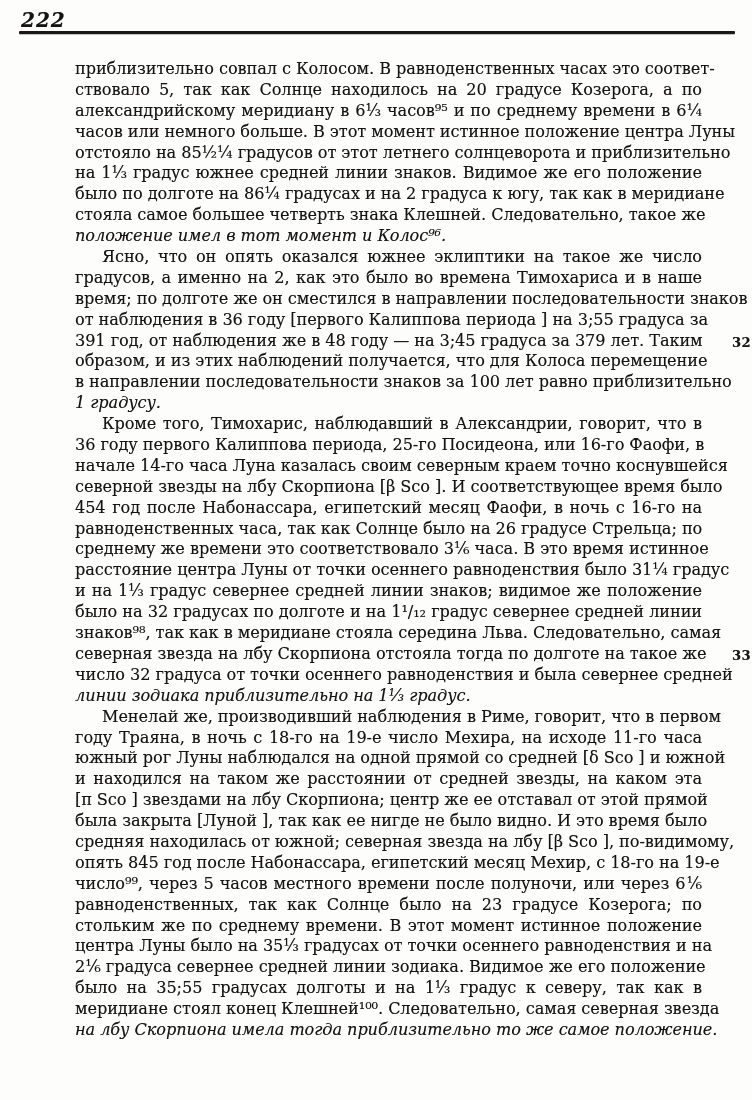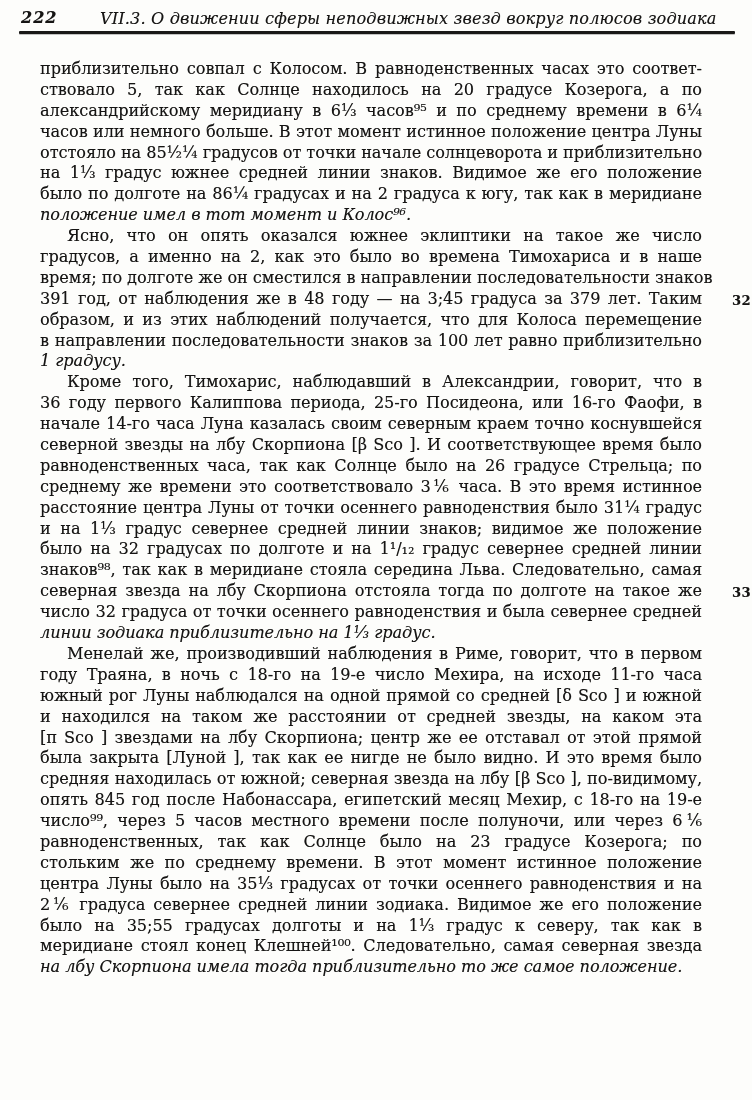--- a/index.html
+++ b/index.html
@@ -7,85 +7,87 @@
   .page {
     position:relative; width:752px; height:1100px;
     background:#fdfdfb; color:#151413;
     font-family:"DejaVu Serif","DejaVu Sans",serif;
     overflow:hidden; margin:0 auto;
     text-shadow:0.25px 0.15px 0 rgba(20,19,18,0.45);
   }
   .page-header { position:absolute; top:6px; left:0; right:0; height:26px; }
   .page-number {
     position:absolute; left:21px; top:2px;
-    font-weight:bold; font-style:italic; font-size:16px; letter-spacing:1px;
+    font-weight:bold; font-style:italic; font-size:20px; letter-spacing:1px;
   }
   .running-title {
     position:absolute; left:100px; right:100px; top:3px;
     text-align:center; font-style:italic; font-size:16px;
     white-space:nowrap; letter-spacing:0.2px;
   }
   .header-rule {
     position:absolute; top:31px; left:19px; width:716px; height:3px;
     background:#191817; border-radius:1px;
     box-shadow:0 1px 0 rgba(25,24,23,0.25);
   }
   .text-body {
     position:absolute; left:40px; top:59px; width:662px;
     font-size:16px; line-height:20.9px;
   }
   .paragraph { margin:0; }
   .line {
     position:relative; text-align:justify; text-align-last:justify;
-    height:20.9px; overflow:visible; white-space:nowrap;
+    height:20.9px; overflow:visible; white-space:nowrap;margin-left:35px;
   }
   .line.last { text-align-last:left;font-style:italic; }
   .line.indent { text-indent:27px; }
   .marginal {
     position:absolute; left:100%; margin-left:30px; top:2px;
     font-size:13px; font-weight:bold; text-align-last:left;
     font-family:"DejaVu Serif",serif; letter-spacing:0.5px;
   }
 </style>
 </head>
 <body>
 
 <div class="page" style="background: rgb(253, 253, 251); color: rgb(21, 20, 19);">
   <div class="page-header">
     <div class="page-number">222</div>
-    <div class="running-title">VII.3. О движении сферы неподвижных звезд вокруг полюсов зодиака</div>
   </div>
 
   <div class="header-rule" style="background: rgb(25, 24, 23);"></div>
 
   <div class="text-body">
       <div class="paragraph">
         <div class="line">приблизительно совпал с Колосом. В равноденственных часах это соответ-</div>
         <div class="line">ствовало 5, так как Солнце находилось на 20 градусе Козерога, а по</div>
         <div class="line">александрийскому меридиану в 6⅓ часов⁹⁵ и по среднему времени в 6¼</div>
         <div class="line">часов или немного больше. В этот момент истинное положение центра Луны</div>
-        <div class="line">отстояло на 85½¼ градусов от точки начале солнцеворота и приблизительно</div>
+        <div class="line">отстояло на 85½¼ градусов от этот летнего солнцеворота и приблизительно</div>
         <div class="line">на 1⅓ градус южнее средней линии знаков. Видимое же его положение</div>
         <div class="line">было по долготе на 86¼ градусах и на 2 градуса к югу, так как в меридиане</div>
+        <div class="line">стояла самое большее четверть знака Клешней. Следовательно, такое же</div>
         <div class="line last">положение имел в тот момент и Колос⁹⁶.</div>
       </div>
       <div class="paragraph">
         <div class="line indent">Ясно, что он опять оказался южнее эклиптики на такое же число</div>
         <div class="line">градусов, а именно на 2, как это было во времена Тимохариса и в наше</div>
         <div class="line">время; по долготе же он сместился в направлении последовательности знаков</div>
+        <div class="line">от наблюдения в 36 году [первого Калиппова периода ] на 3;55 градуса за</div>
         <div class="line">391 год, от наблюдения же в 48 году — на 3;45 градуса за 379 лет. Таким<span class="marginal">32</span></div>
         <div class="line">образом, и из этих наблюдений получается, что для Колоса перемещение</div>
         <div class="line">в направлении последовательности знаков за 100 лет равно приблизительно</div>
         <div class="line last">1 градусу.</div>
       </div>
       <div class="paragraph">
         <div class="line indent">Кроме того, Тимохарис, наблюдавший в Александрии, говорит, что в</div>
         <div class="line">36 году первого Калиппова периода, 25-го Посидеона, или 16-го Фаофи, в</div>
         <div class="line">начале 14-го часа Луна казалась своим северным краем точно коснувшейся</div>
         <div class="line">северной звезды на лбу Скорпиона [β Sco ]. И соответствующее время было</div>
+        <div class="line">454 год после Набонассара, египетский месяц Фаофи, в ночь с 16-го на</div>
         <div class="line">равноденственных часа, так как Солнце было на 26 градусе Стрельца; по</div>
         <div class="line">среднему же времени это соответствовало 3⅙ часа. В это время истинное</div>
         <div class="line">расстояние центра Луны от точки осеннего равноденствия было 31¼ градус</div>
         <div class="line">и на 1⅓ градус севернее средней линии знаков; видимое же положение</div>
         <div class="line">было на 32 градусах по долготе и на 1¹/₁₂ градус севернее средней линии</div>
         <div class="line">знаков⁹⁸, так как в меридиане стояла середина Льва. Следовательно, самая</div>
         <div class="line">северная звезда на лбу Скорпиона отстояла тогда по долготе на такое же<span class="marginal">33</span></div>
         <div class="line">число 32 градуса от точки осеннего равноденствия и была севернее средней</div>
         <div class="line last">линии зодиака приблизительно на 1⅓ градус.</div>
       </div>

